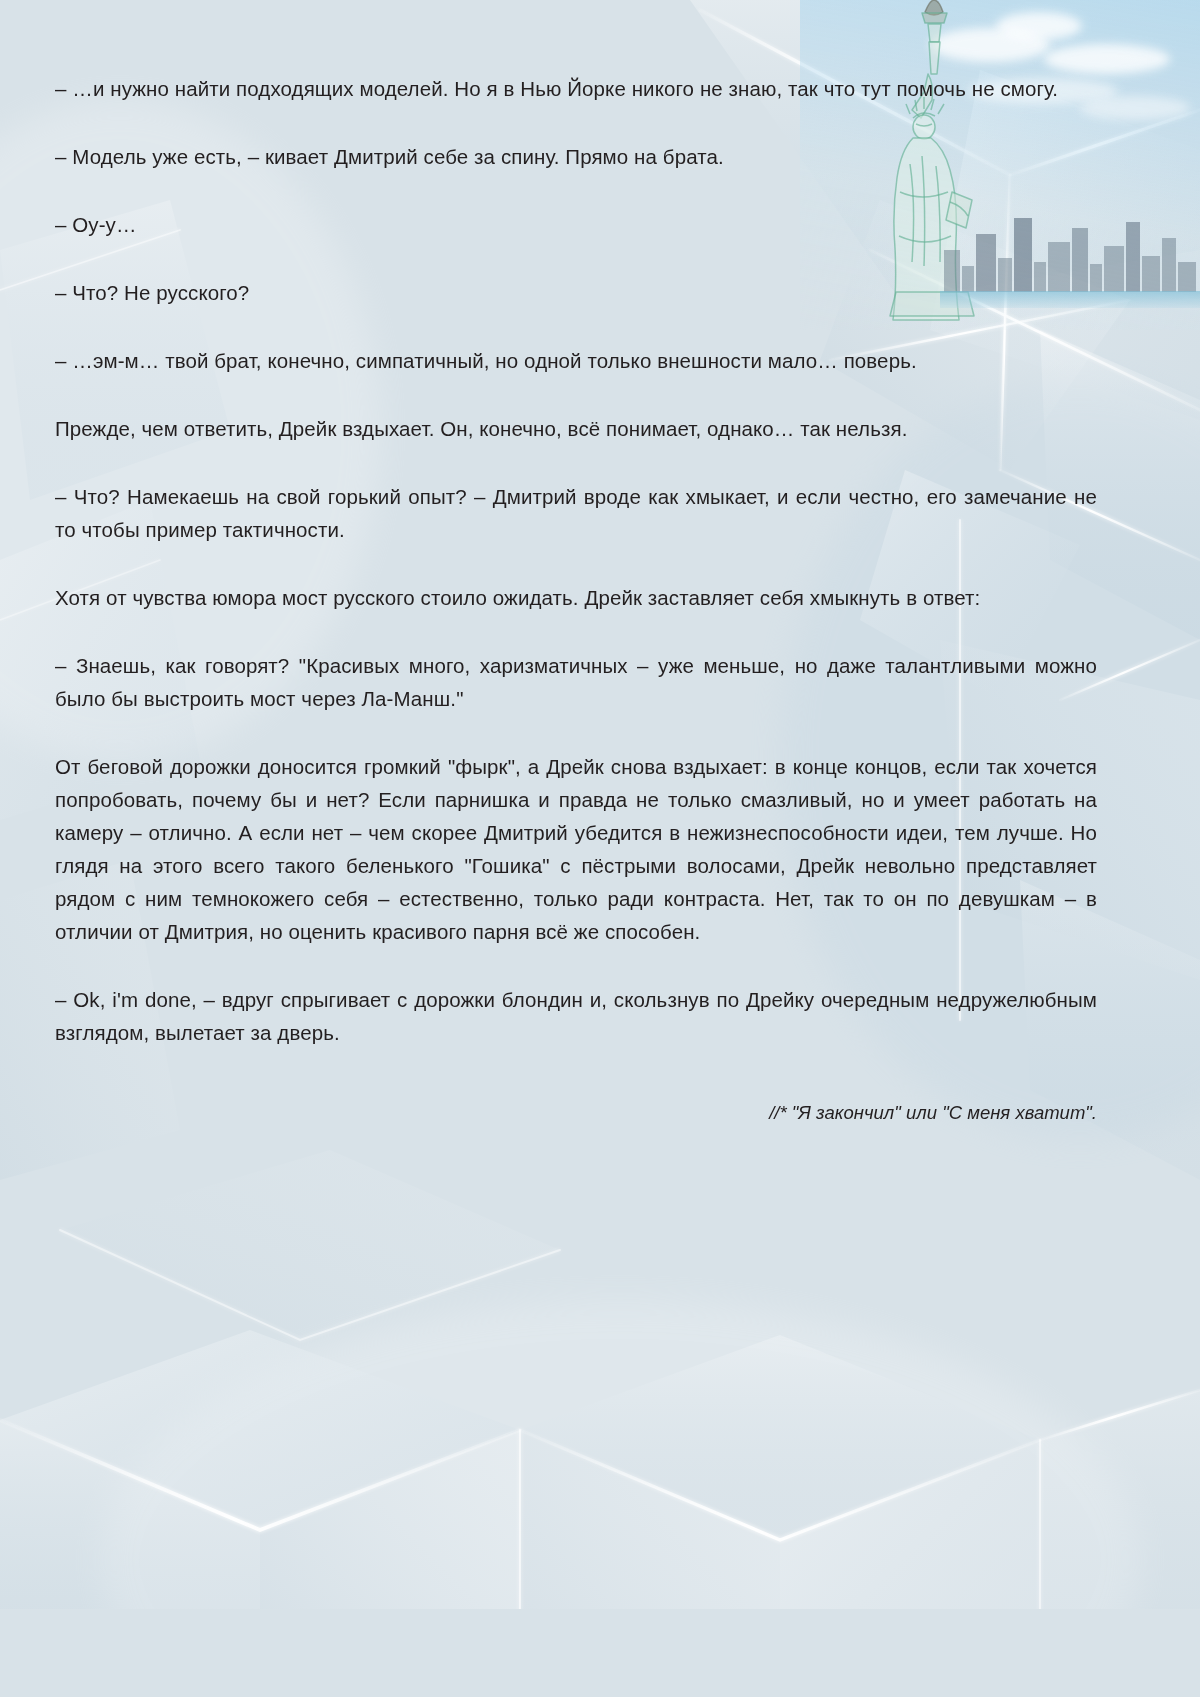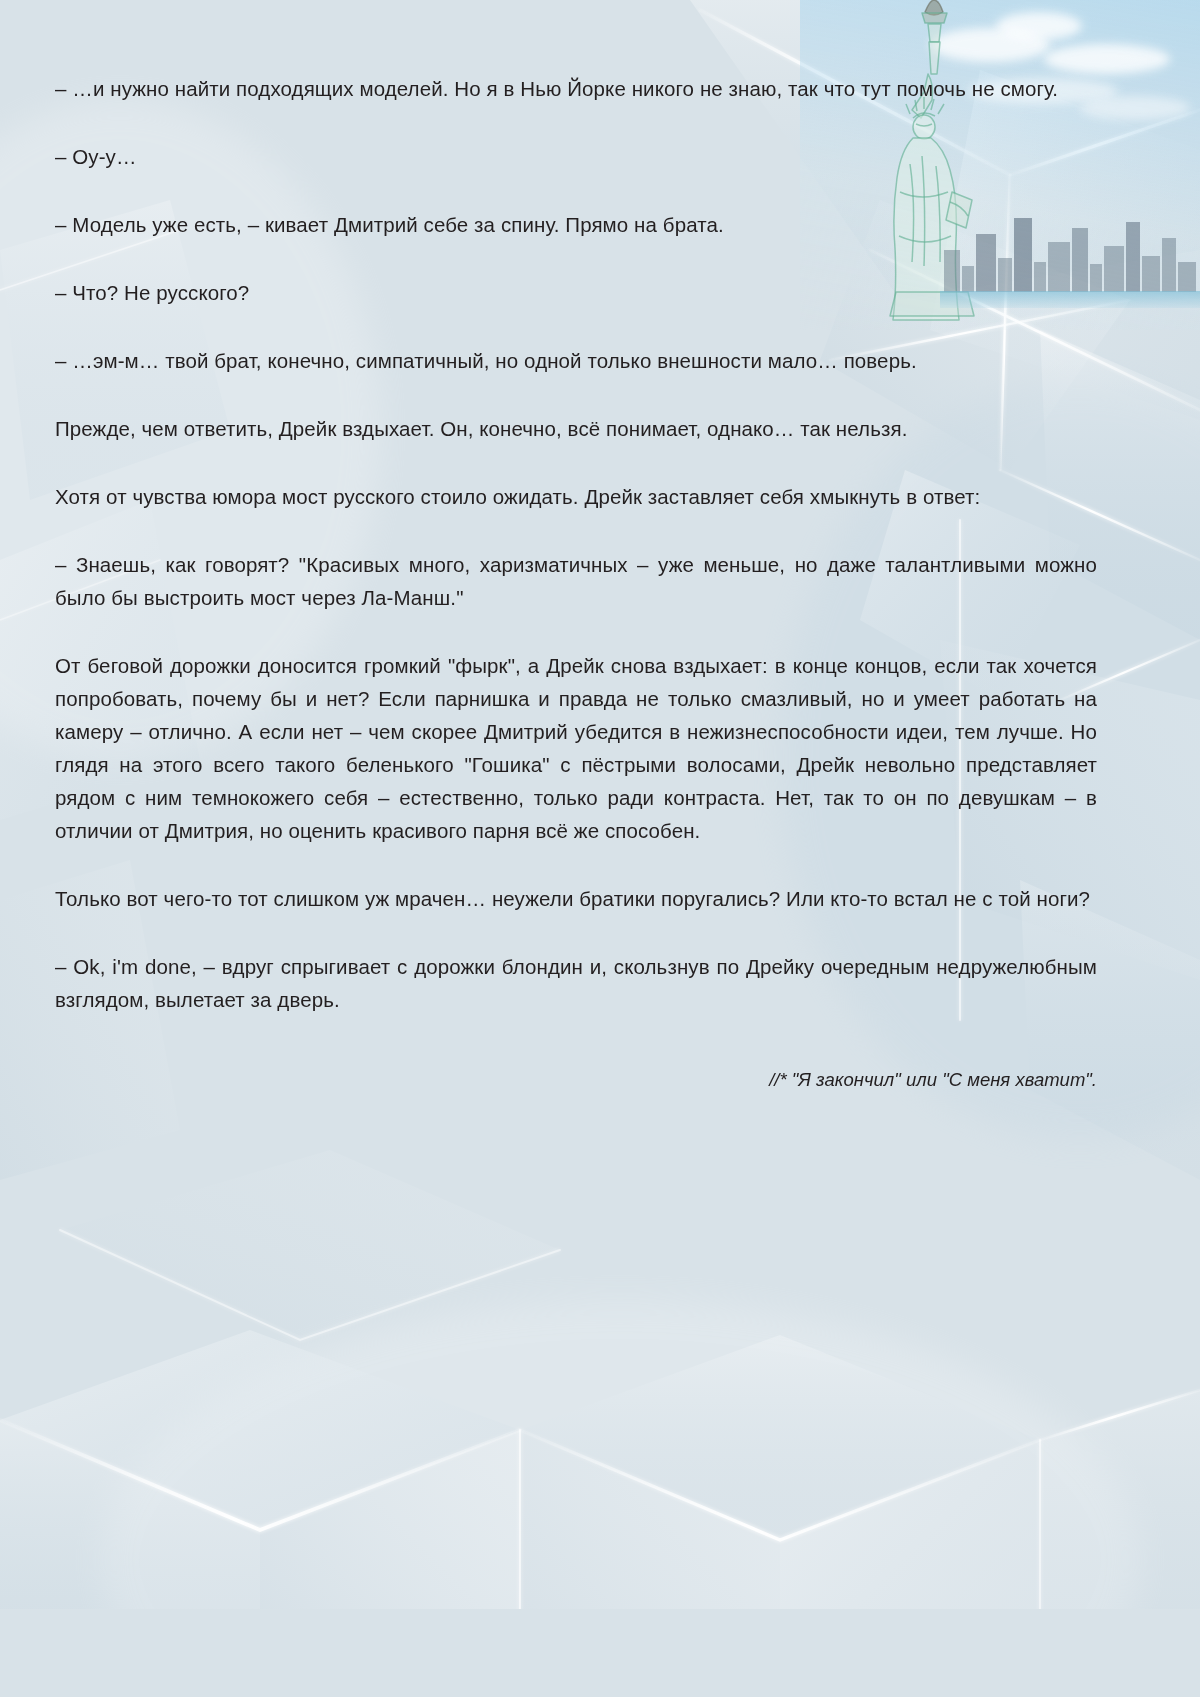--- a/index.html
+++ b/index.html
@@ -256,26 +256,26 @@
       <div class="skyline-bar" style="left:186px; width:14px; height:70px; background:rgba(84,102,120,0.5);"></div>
       <div class="skyline-bar" style="left:202px; width:18px; height:36px;"></div>
       <div class="skyline-bar" style="left:222px; width:14px; height:54px;"></div>
       <div class="skyline-bar" style="left:238px; width:18px; height:30px;"></div>
       <div class="water"></div>
     </div>
   </div>
 
   <div class="content">
     <p class="para">– …и нужно найти подходящих моделей. Но я в Нью Йорке никого не знаю, так что тут помочь не смогу.</p>
+    <p class="para">– Модель уже есть, – кивает Дмитрий себе за спину. Прямо на брата.</p>
     <p class="para">– Оу-у…</p>
-    <p class="para">– Модель уже есть, – кивает Дмитрий себе за спину. Прямо на брата.</p>
     <p class="para">– Что? Не русского?</p>
     <p class="para">– …эм-м… твой брат, конечно, симпатичный, но одной только внешности мало… поверь.</p>
     <p class="para">Прежде, чем ответить, Дрейк вздыхает. Он, конечно, всё понимает, однако… так нельзя.</p>
+    <p class="para">– Что? Намекаешь на свой горький опыт? – Дмитрий вроде как хмыкает, и если честно, его замечание не то чтобы пример тактичности.</p>
     <p class="para">Хотя от чувства юмора мост русского стоило ожидать. Дрейк заставляет себя хмыкнуть в ответ:</p>
     <p class="para">– Знаешь, как говорят? "Красивых много, харизматичных – уже меньше, но даже талантливыми можно было бы выстроить мост через Ла-Манш."</p>
     <p class="para">От беговой дорожки доносится громкий "фырк", а Дрейк снова вздыхает: в конце концов, если так хочется попробовать, почему бы и нет? Если парнишка и правда не только смазливый, но и умеет работать на камеру – отлично. А если нет – чем скорее Дмитрий убедится в нежизнеспособности идеи, тем лучше. Но глядя на этого всего такого беленького "Гошика" с пёстрыми волосами, Дрейк невольно представляет рядом с ним темнокожего себя – естественно, только ради контраста. Нет, так то он по девушкам – в отличии от Дмитрия, но оценить красивого парня всё же способен.</p>
-    <p class="para">Только вот чего-то тот слишком уж мрачен… неужели братики поругались? Или кто-то встал не с той ноги?</p>
     <p class="para">– Ok, i'm done, – вдруг спрыгивает с дорожки блондин и, скользнув по Дрейку очередным недружелюбным взглядом, вылетает за дверь.</p>
     <p class="footnote">//* "Я закончил" или "С меня хватит".</p>
   </div>
 
 </div>
 
 </body></html>

